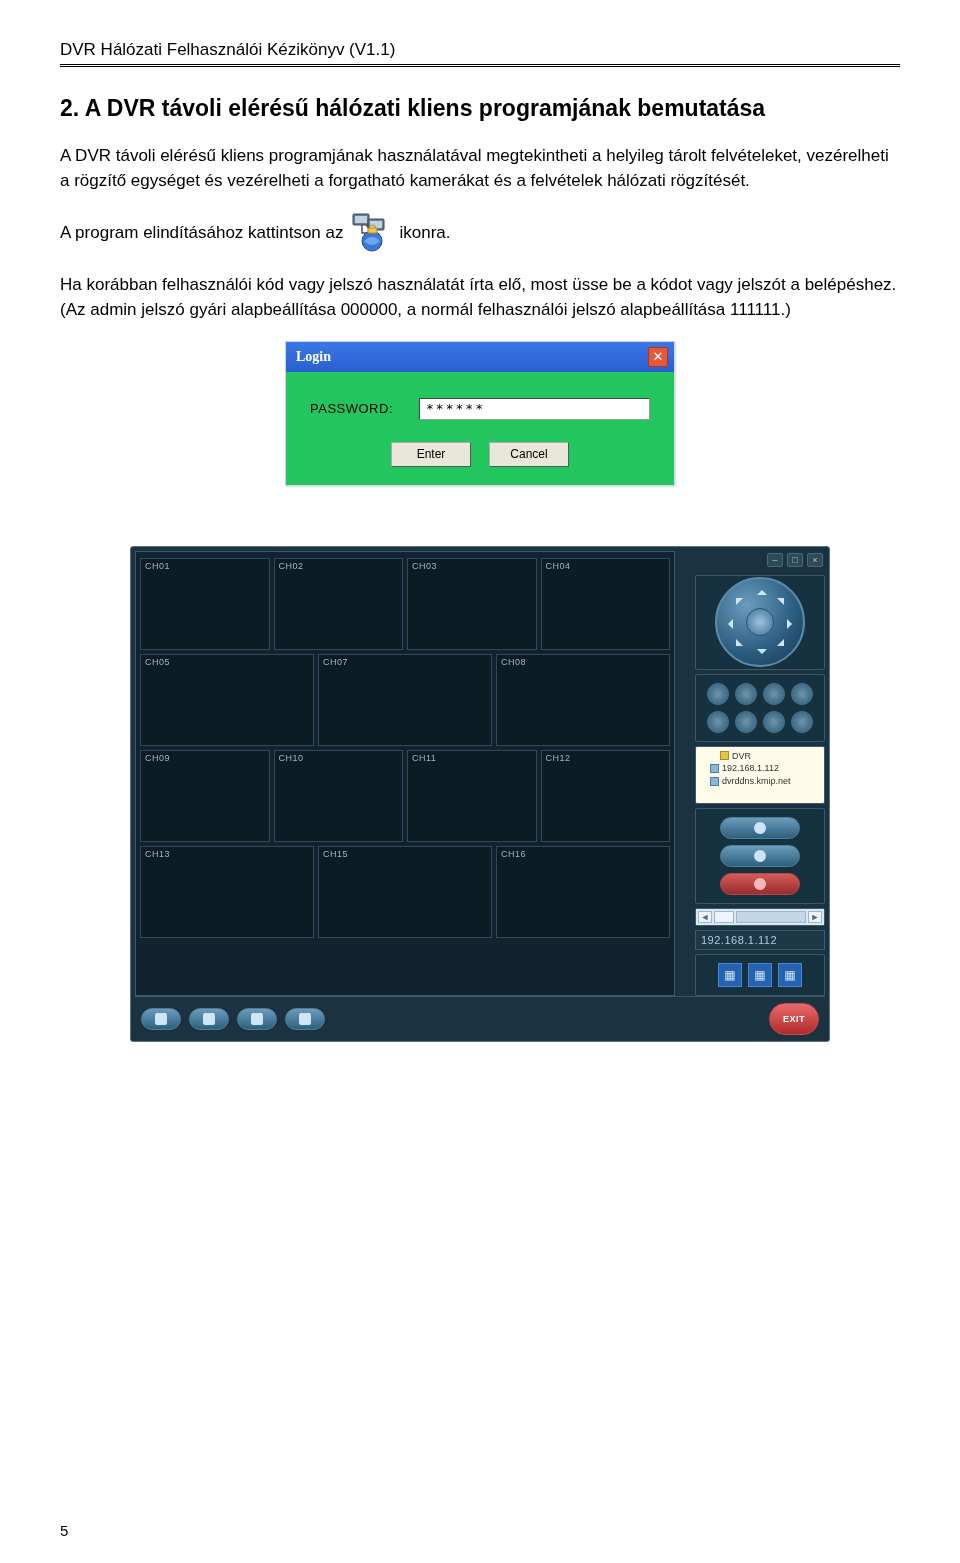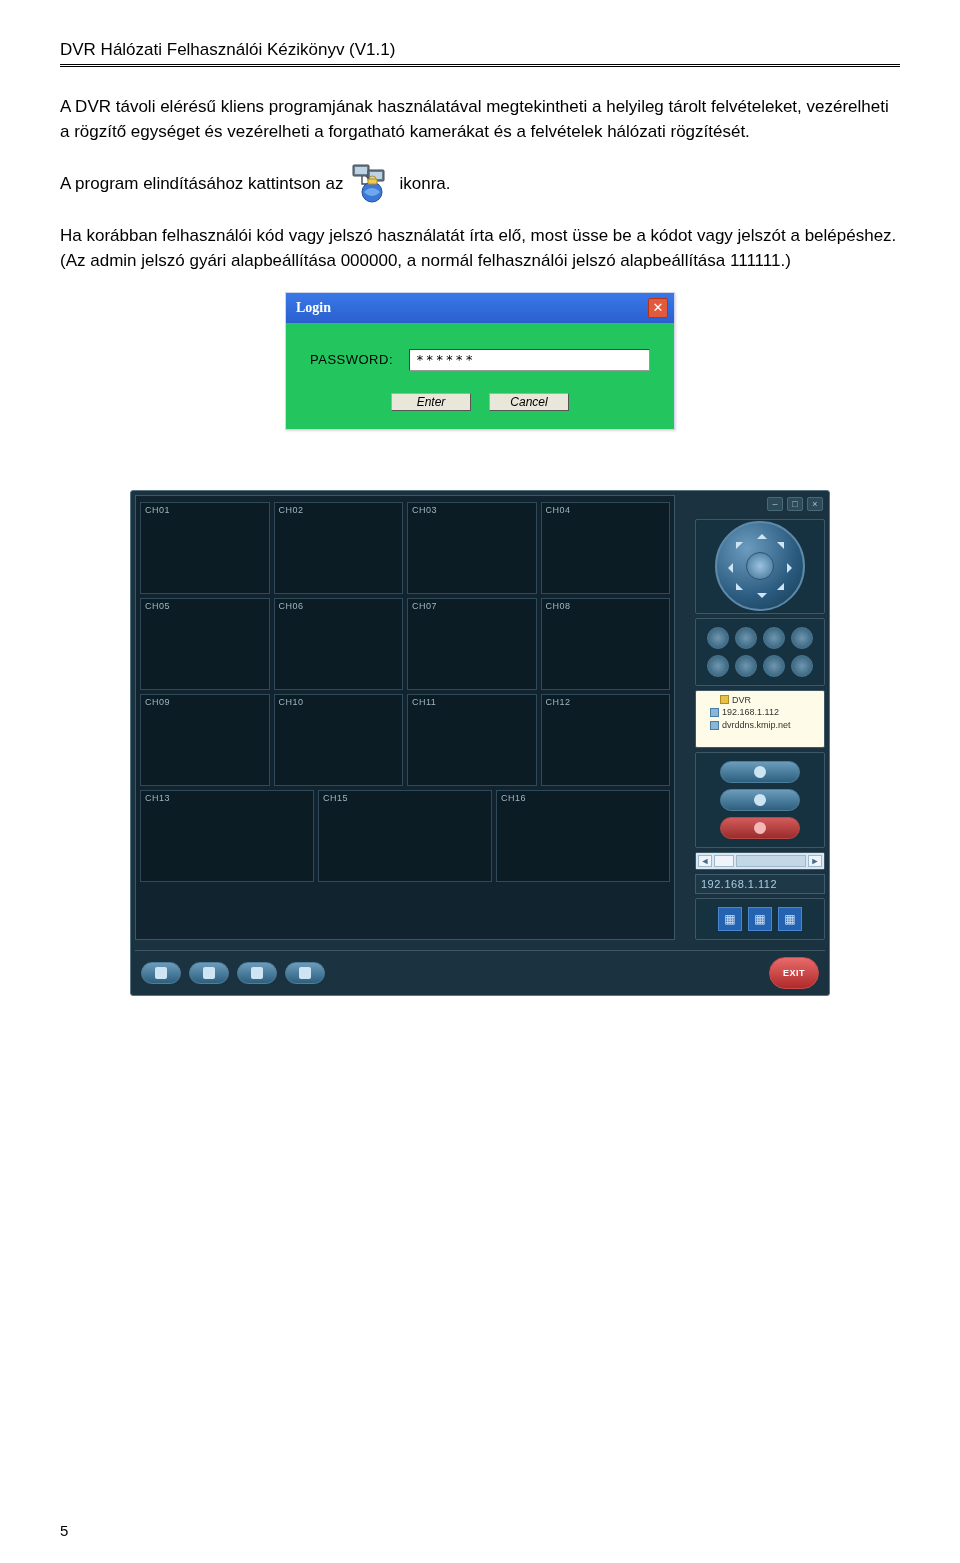--- a/index.html
+++ b/index.html
@@ -79,21 +79,21 @@
     text-align: center;
     line-height: 18px;
     border-radius: 2px;
   }
   .login-body {
     padding: 26px 24px 18px 24px;
   }
   .login-row {
     display: flex;
     align-items: center;
-    gap: 16px;
+    gap: 26px;
     margin-bottom: 22px;
   }
   .login-label {
     font-size: 13px;
     letter-spacing: 0.5px;
   }
   .login-input {
     flex: 1;
     height: 22px;
     border: 1px inset #999;
@@ -102,25 +102,24 @@
     font-size: 13px;
     padding: 0 6px;
     letter-spacing: 2px;
   }
   .login-buttons {
     display: flex;
     justify-content: center;
     gap: 18px;
   }
   .dlgbtn {
-    width: 80px; height: 18px;
+    width: 80px; height: 25px;
     background: #e9e7da;
     border: 1px outset #aaa;
     font-size: 12px;
-    font-style: italic;
   }
   
   .dvr-window {
     width: 700px;
     margin: 60px auto 0 auto;
     background: #1b3340;
     border: 1px solid #5a7585;
     border-radius: 3px;
     padding: 4px;
   }
@@ -250,21 +249,21 @@
     background:#1e3848; border:1px solid #3c5d71; color:#a8cde2;
     font-size:11px; padding:3px 5px; letter-spacing:0.5px;
   }
   .layout-btns{ display:flex; gap:6px; justify-content:center; padding:4px;}
   .layout-btn{
     width:24px; height:24px; background:#2463b2; border:1px solid #4a86ce; color:#cfe3f7;
     font-size:12px; display:flex;align-items:center;justify-content:center;
   }
   .bottom-bar{
     display:flex; align-items:center; gap:8px; padding:6px 6px 2px 6px;
-    border-top:1px solid #3e5866; margin-top:10px;
+    border-top:1px solid #3e5866; margin-top:0;
   }
   .bb-left{ display:flex; gap:8px;}
   .oval-btn{
     width:40px; height:22px; border-radius:11px;
     background:linear-gradient(#6b9cbc,#2d5f7e); border:1px solid #4e7e9a;
     display:flex; align-items:center; justify-content:center;
   }
   .oval-btn .ic{ width:12px;height:12px; background:#cfe5f4; border-radius:2px;}
   .exit-btn{
     margin-left:auto;
@@ -277,20 +276,21 @@
     position:absolute; left:60px; bottom:24px; font-size:15px;
   }
 </style>
 </head>
 <body>
 
 <div class="page">
   <div class="header-text">DVR Hálózati Felhasználói Kézikönyv (V1.1)</div>
   <div class="double-rule"></div>
 
+  <h2 class="section-title">2. A DVR távoli elérésű hálózati kliens programjának bemutatása</h2>
 
   <p class="body">A DVR távoli elérésű kliens programjának használatával megtekintheti a helyileg tárolt felvételeket, vezérelheti a rögzítő egységet és vezérelheti a forgatható kamerákat és a felvételek hálózati rögzítését.</p>
 
   <div class="inline-icon-line">
     <span>A program elindításához kattintson az</span>
     <span class="inline-net-icon">
       <svg viewBox="0 0 44 44">
         <rect x="3" y="3" width="16" height="11" rx="1" fill="#6d7c8a" stroke="#3c4a56"></rect>
         <rect x="5" y="5" width="12" height="7" fill="#bcd4e6"></rect>
         <rect x="18" y="8" width="16" height="11" rx="1" fill="#6d7c8a" stroke="#3c4a56"></rect>
@@ -339,23 +339,20 @@
             </div>
           <div class="cell">
               <span class="cell-label">CH04</span>
             </div>
         </div>
         <div class="grid-row">
           <div class="cell">
               <span class="cell-label">CH05</span>
             </div>
           <div class="cell">
-              <span class="cell-label">CH06</span>
-            </div>
-          <div class="cell">
               <span class="cell-label">CH07</span>
             </div>
           <div class="cell">
               <span class="cell-label">CH08</span>
             </div>
         </div>
         <div class="grid-row">
           <div class="cell">
               <span class="cell-label">CH09</span>
             </div>

